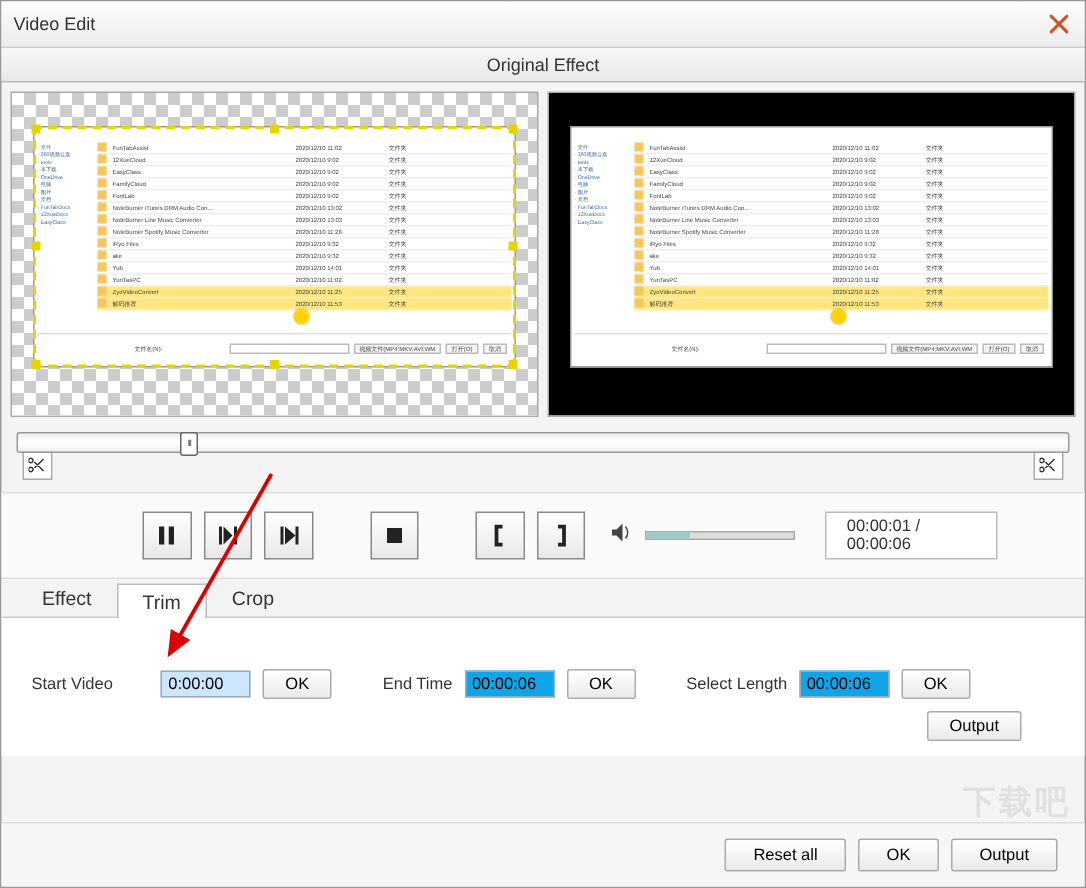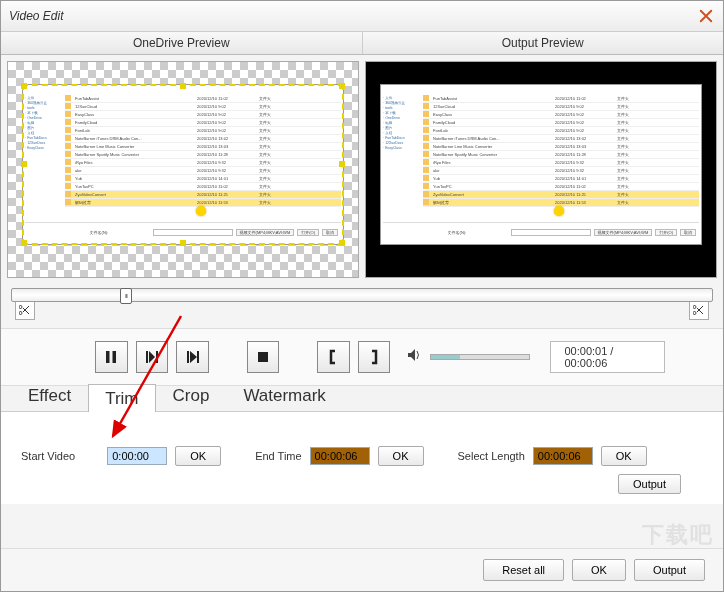--- a/index.html
+++ b/index.html
@@ -1,18 +1,18 @@
 <!DOCTYPE html>
 <html><head>
 <meta charset="utf-8">
 <style>
 * { box-sizing: border-box; margin: 0; padding: 0; font-family: "Segoe UI", Tahoma, sans-serif; }
 body { background: #f0f0f0; width: 724px; height: 592px; overflow: hidden; }
 .dialog { width: 724px; height: 592px; background: #f4f4f4; border: 1px solid #999; display: flex; flex-direction: column; }
-.titlebar { height: 36px; background: linear-gradient(#fdfdfd,#ececec); display: flex; align-items: center; padding: 0 8px; border-bottom: 1px solid #ccc; font-style: italic; }
+.titlebar { height: 36px; background: linear-gradient(#fdfdfd,#ececec); display: flex; align-items: center; padding: 0 8px; border-bottom: 1px solid #ccc; }
 .titlebar .title { font-size: 12px; color: #333; flex: 1; }
 .close-x { width: 18px; height: 18px; display: flex; align-items: center; justify-content: center; cursor: pointer; }
 .close-x svg { width: 14px; height: 14px; }
 .preview-headers { display: flex; background: linear-gradient(#f8f8f8,#e8e8e8); border-bottom: 1px solid #bbb; }
 .preview-headers div { flex: 1; text-align: center; font-size: 12px; padding: 4px 0; color: #333; border-right: 1px solid #ccc; }
 .preview-headers div:last-child { border-right: none; }
 .previews { display: flex; height: 262px; padding: 6px; gap: 6px; }
 .preview-pane { flex: 1; border: 1px solid #aaa; position: relative; overflow: hidden; }
 .checker { position: absolute; inset: 0;
   background-image: linear-gradient(45deg,#ccc 25%,transparent 25%),linear-gradient(-45deg,#ccc 25%,transparent 25%),linear-gradient(45deg,transparent 75%,#ccc 75%),linear-gradient(-45deg,transparent 75%,#ccc 75%);
@@ -45,26 +45,26 @@
 .scissor svg{width:12px;height:12px;}
 .controls-row { display:flex; align-items:center; padding: 12px 32px; gap: 8px; border-top:1px solid #ddd; border-bottom:1px solid #ddd; background:#fafafa;}
 .pbtn { width:36px; height:32px; border:1px solid #888; background:linear-gradient(#fff,#e8e8e8); display:flex;align-items:center;justify-content:center; cursor:pointer;}
 .pbtn svg{width:16px;height:16px;fill:#222;}
 .controls-row .spacer{width:24px;}
 .vol-icon svg{width:16px;height:16px;}
 .vol-slider{width:110px;height:6px;background:#ddd;border:1px solid #aaa;position:relative;}
 .vol-slider .fill{position:absolute;left:0;top:0;bottom:0;width:30%;background:#9cc;}
 .time-display{border:1px solid #bbb;background:#fff;padding:3px 14px;font-size:11px;color:#333;margin-left:12px;}
 .tabs{display:flex;padding-left:10px;background:#f3f3f3;border-bottom:1px solid #ccc;height:26px;align-items:flex-end;}
-.tab{padding:4px 16px;font-size:17px;color:#333;border:1px solid transparent;cursor:pointer;}
+.tab{padding:4px 16px;font-size:13px;color:#333;border:1px solid transparent;cursor:pointer;}
 .tab.active{background:#fff;border:1px solid #bbb;border-bottom:1px solid #fff;position:relative;top:3px;}
 .panel{flex:1;background:#fff;padding:34px 20px 10px 20px;position:relative;}
 .field-row{display:flex;align-items:center;gap:8px;font-size:11px;color:#333;}
 .field-row .lbl{white-space:nowrap;}
-.txt{border:1px solid #9ab;background:#a16207;padding:2px 4px;font-size:11px;width:60px;}
+.txt{border:1px solid #9ab;background:#0ea5e9;padding:2px 4px;font-size:11px;width:60px;}
 .txt.sel{background:#cde6ff;margin-left:24px;}
 .btn{border:1px solid #aaa;background:linear-gradient(#fff,#eaeaea);padding:3px 14px;font-size:11px;cursor:pointer;border-radius:2px;}
 .reset-row{display:flex;justify-content:flex-end;padding:8px 22px 0 0;}
 .footer-row{display:flex;justify-content:flex-end;gap:8px;padding:10px 18px;border-top:1px solid #ddd;background:#f6f6f6;margin-top:44px;}
 .footer-row .btn{padding:4px 18px;}
 .arrow{position:absolute;pointer-events:none;z-index:50;}
 .watermark-txt{position:absolute;right:10px;bottom:42px;font-size:22px;color:rgba(120,120,120,0.15);font-weight:bold;letter-spacing:2px;pointer-events:none;}
 </style>
 </head>
 <body>
@@ -74,22 +74,21 @@
   <div class="titlebar">
     <div class="title">Video Edit</div>
     <div class="close-x">
       <svg viewBox="0 0 16 16">
           <path d="M2 2 L14 14 M14 2 L2 14" stroke="#d05020" stroke-width="2.2" fill="none" stroke-linecap="round"></path>
         </svg>
     </div>
   </div>
 
   <div class="preview-headers">
-    <div>OneDrive Preview</div>
-    <div>Output Preview</div>
+    <div>Original Effect</div>
   </div>
 
   <div class="previews">
     <div class="preview-pane">
       <div class="checker"></div>
       <div class="thumb">
         <div class="sidebar-mini" id="mini-side-1">
             <div>· 文件</div>
             <div>· 360视频云盘</div>
             <div>· tools</div>
@@ -388,21 +387,20 @@
         <div class="fill"></div>
       </div>
     <div class="time-display">00:00:01 / 00:00:06</div>
     <div style="width:20px"></div>
   </div>
 
   <div class="tabs">
     <div class="tab">Effect</div>
     <div class="tab active">Trim</div>
     <div class="tab">Crop</div>
-    <div class="tab">Watermark</div>
   </div>
 
   <div class="panel">
     <svg class="arrow" style="left:70px;top:-100px;width:120px;height:140px">
       <defs>
           <marker id="ah" markerWidth="8" markerHeight="8" refX="6" refY="3" orient="auto">
             <path d="M0,0 L7,3 L0,6 Z" fill="#d00"></path>
           </marker>
         </defs>
       <path d="M110,4 L42,124" stroke="#d00" stroke-width="2.5" marker-end="url(#ah)"></path>

